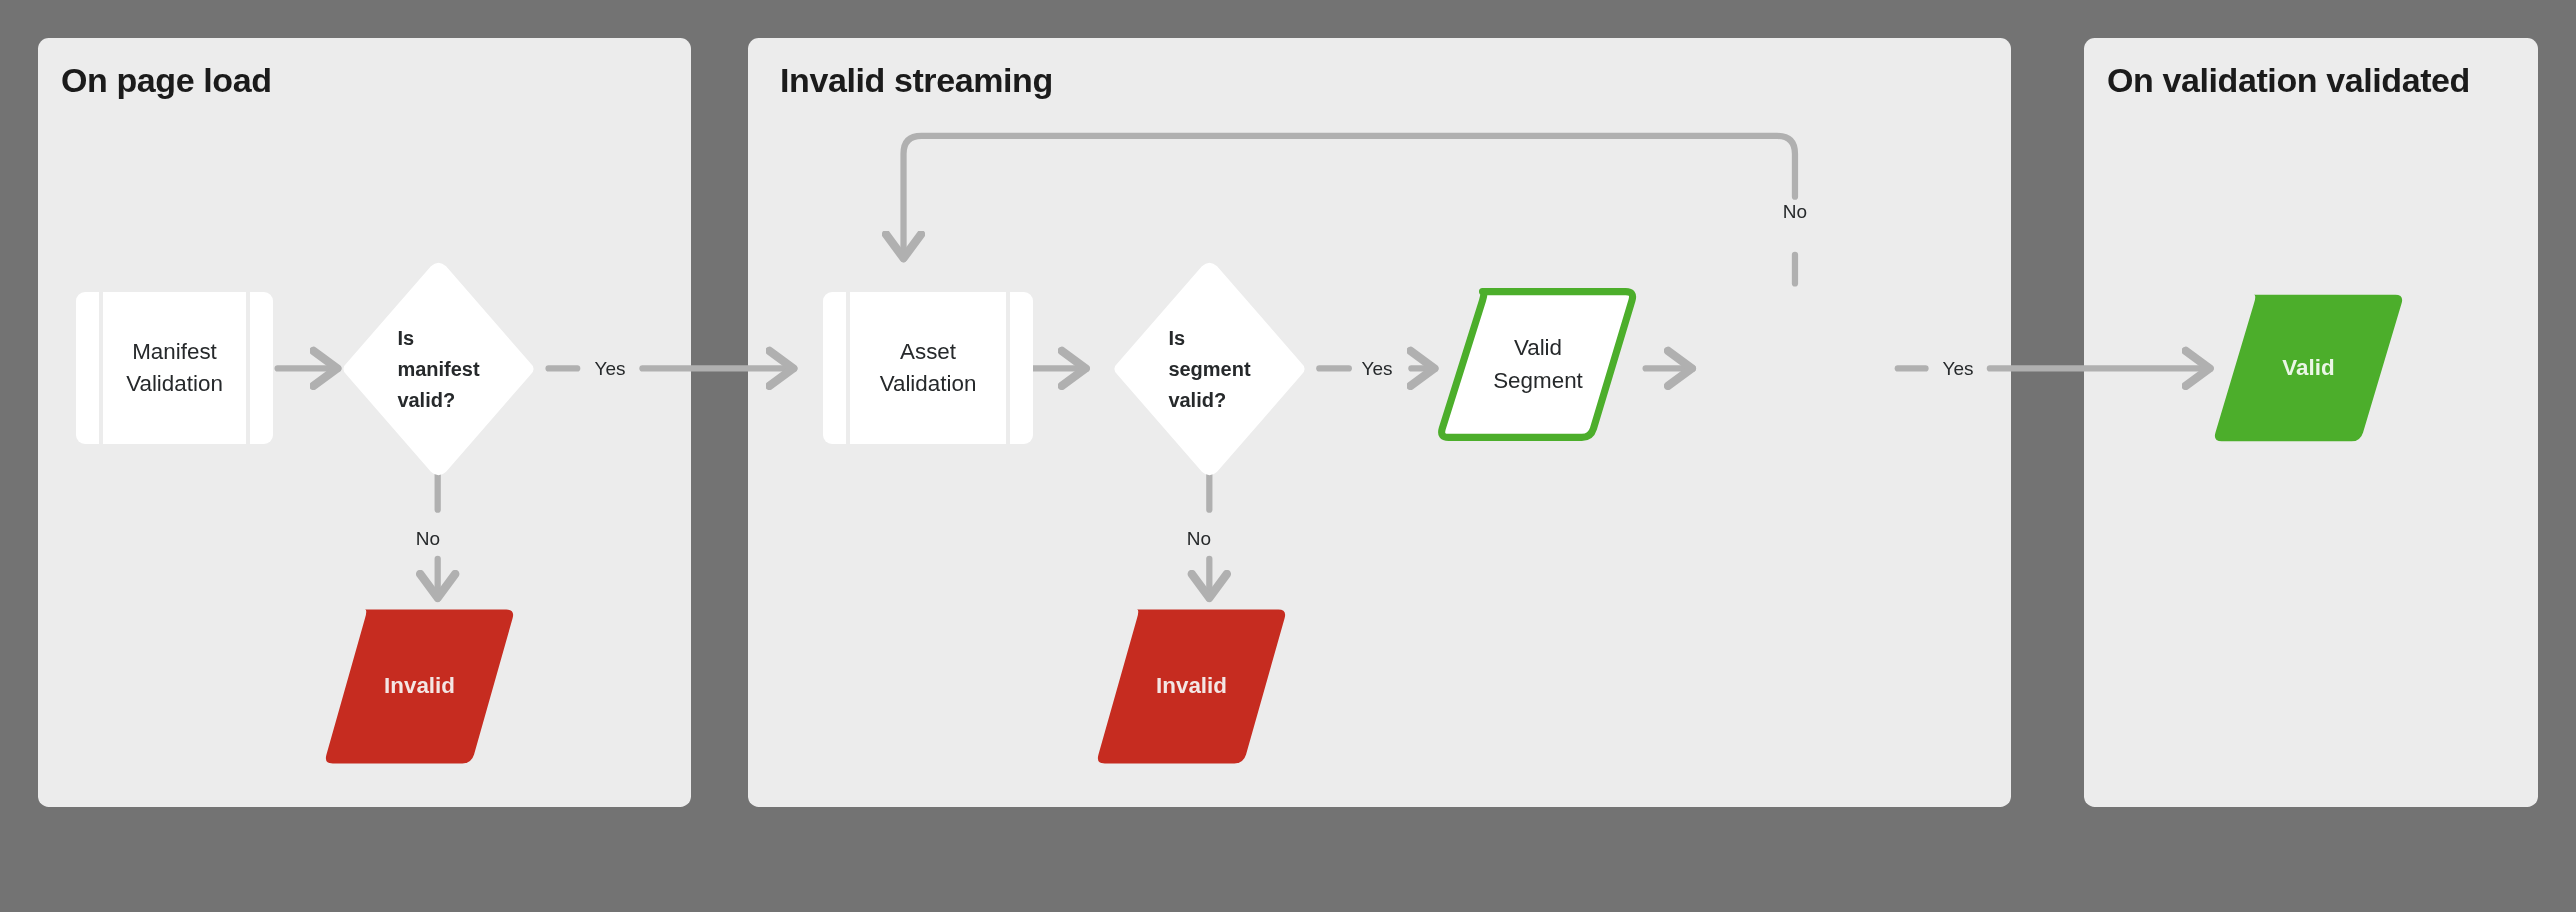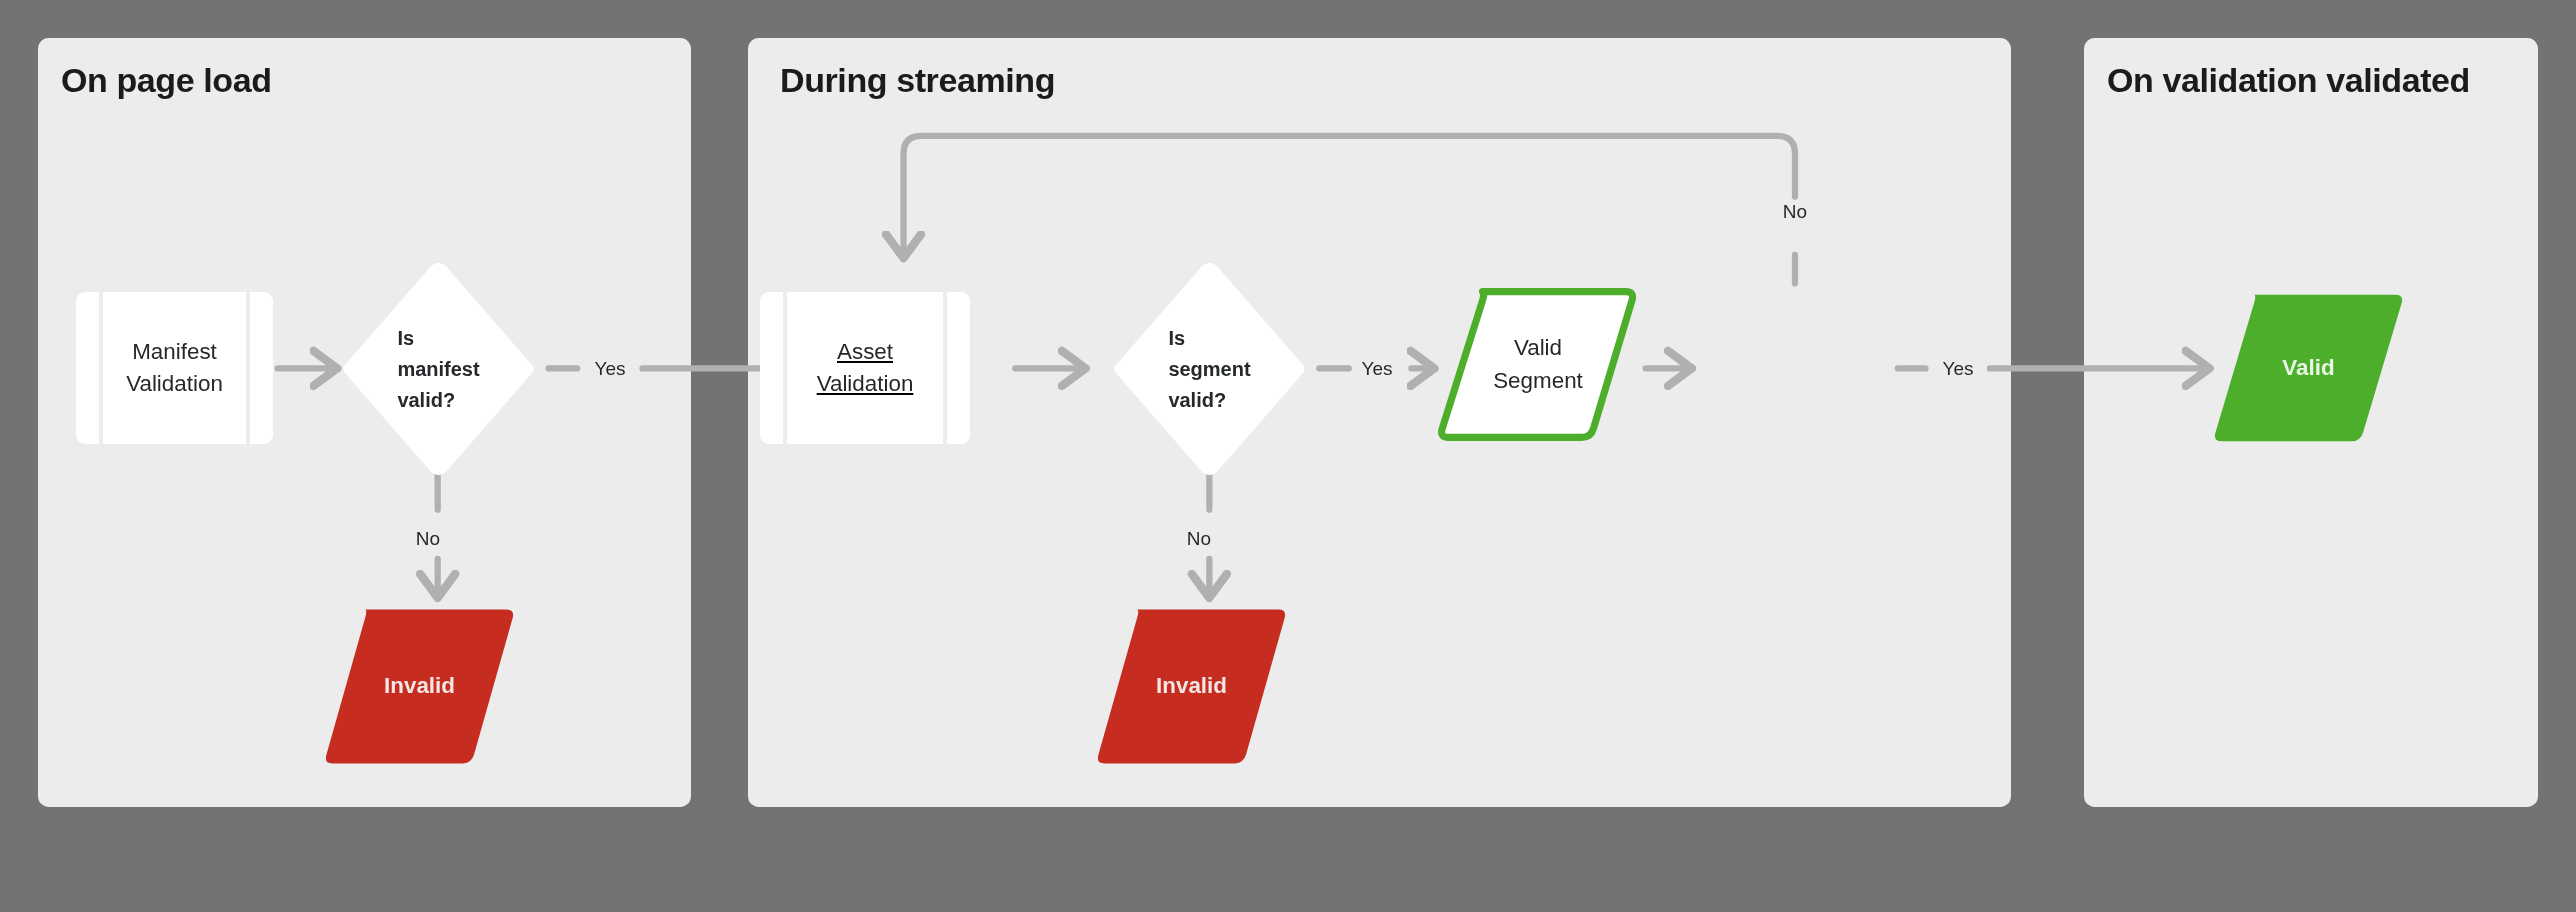--- a/index.html
+++ b/index.html
@@ -146,21 +146,21 @@
 </head>
 <body>
 
 <div id="canvas">
 
   <div class="lane" style="left:38px; top:38px; width:653px; height:769px;"></div>
   <div class="lane" style="left:748px; top:38px; width:1263px; height:769px;"></div>
   <div class="lane" style="left:2084px; top:38px; width:454px; height:769px;"></div>
 
   <div class="lane-title" style="left:61px; top:61px;">On page load</div>
-  <div class="lane-title" style="left:780px; top:61px;">During streaming</div>
+  <div class="lane-title" style="left:780px; top:61px;">Invalid streaming</div>
   <div class="lane-title" style="left:2107px; top:61px;">On validation validated</div>
 
   <svg id="edges" viewBox="0 0 2880 1020" xmlns="http://www.w3.org/2000/svg">
     <defs>
       <marker id="arrowhead" markerWidth="7" markerHeight="7" refX="4.6" refY="3.5" orient="auto" markerUnits="strokeWidth">
         <path d="M0.6,0.7 L4.4,3.5 L0.6,6.3" fill="none" stroke="#b0b0b0" stroke-width="1.35" stroke-linecap="round" stroke-linejoin="round"></path>
       </marker>
     </defs>
 
     <g stroke="#b0b0b0" stroke-width="7" fill="none" stroke-linecap="round">
@@ -211,21 +211,21 @@
   </div>
 
   <div class="para-wrap" style="left:322px; top:606px; width:195px; height:161px;">
     <svg width="195" height="161" viewBox="0 0 218 180" xmlns="http://www.w3.org/2000/svg">
       <path d="M48,4 L206,4 Q216,4 213,14 L170,166 Q167,176 157,176 L12,176
                Q2,176 5,166 L48,14 Q51,4 48,4 Z" fill="#c62c20"></path>
     </svg>
     <div class="para-text filled">Invalid</div>
   </div>
 
-  <div class="proc" style="left:760px; top:292px; width:210px; height:152px;text-decoration:underline;">
+  <div class="proc" style="left:823px; top:292px; width:210px; height:152px;">
     <span class="bar left"></span>
     <span class="bar right"></span>
     <span class="proc-text">Asset
 Validation</span>
   </div>
 
   <div class="diamond-wrap" style="left:1109px; top:257px; width:201px; height:224px;">
     <svg class="diamond-shape" viewBox="0 0 225 250" xmlns="http://www.w3.org/2000/svg">
       <path d="M104,10 Q112.5,2 121,10 L215,118 Q223,125 215,132 L121,240
                Q112.5,248 104,240 L10,132 Q2,125 10,118 Z" fill="#ffffff"></path>

